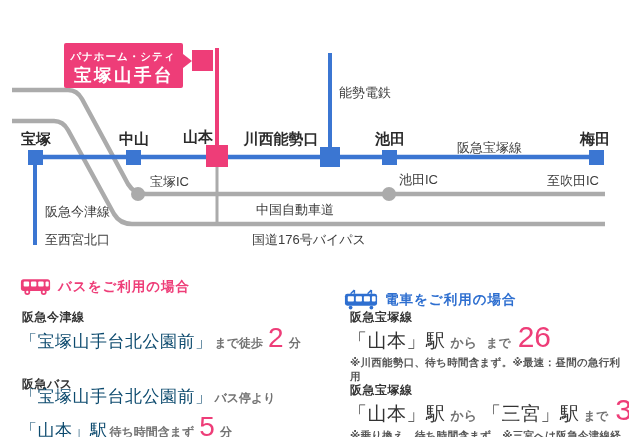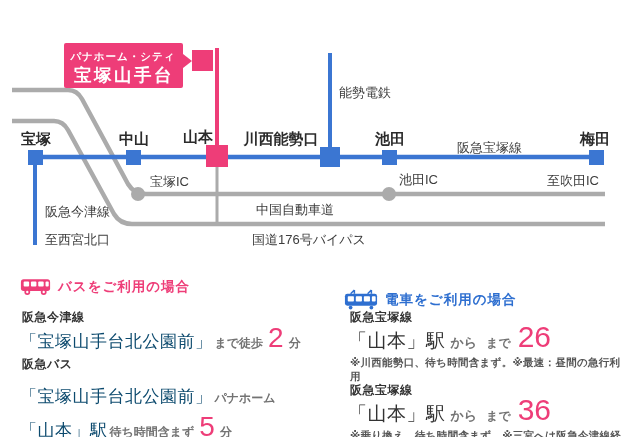--- a/index.html
+++ b/index.html
@@ -99,25 +99,25 @@
 
   <div class="abs sub-label" style="left:22px;top:276px;">阪急今津線</div>
 
   <div class="abs bigline" style="left:20px;top:291px;">
     <span class="jp-name">「宝塚山手台北公園前」</span>
     <span class="small-bold">まで徒歩</span>
     <span class="big-num">2</span>
     <span class="small-bold">分</span>
   </div>
 
-  <div class="abs sub-label" style="left:22px;top:323px;">阪急バス</div>
+  <div class="abs sub-label" style="left:22px;top:343px;">阪急バス</div>
 
   <div class="abs bigline" style="left:20px;top:352px;">
     <span class="jp-name">「宝塚山手台北公園前」</span>
-    <span class="small-bold">パナホーム</span>
+    <span class="small-bold">バス停より</span>
   </div>
 
   <div class="abs bigline" style="left:20px;top:380px;">
     <span class="jp-name">「山本」駅</span>
     <span class="small-bold">待ち時間含まず</span>
     <span class="big-num">5</span>
     <span class="small-bold">分</span>
   </div>
 
   <div class="abs sec-header" style="left:344px;top:256px;">
@@ -142,20 +142,21 @@
     <span class="small-bold" style="margin:0 4px;">まで</span>
     <span class="t-num">26</span>
 
   </div>
   <div class="abs note" style="left:350px;top:323px;">※川西能勢口、待ち時間含まず。※最速：昼間の急行利用</div>
 
   <div class="abs sub-label" style="left:350px;top:349px;">阪急宝塚線</div>
   <div class="abs bigline" style="left:348px;top:362px;">
     <span class="t-name">「山本」駅</span>
     <span class="small-bold" style="font-size:13px;margin:0 5px;">から</span>
+    <span class="t-name">「三宮」駅</span>
     <span class="small-bold" style="margin:0 4px;">まで</span>
     <span class="t-num">36</span>
 
   </div>
   <div class="abs note" style="left:350px;top:396px;">※乗り換え、待ち時間含まず。※三宮へは阪急今津線経由</div>
   <div class="abs note" style="left:350px;top:410px;">※所要時間は時間帯によって異なります。</div>
 
 </div>
 
 </body></html>

